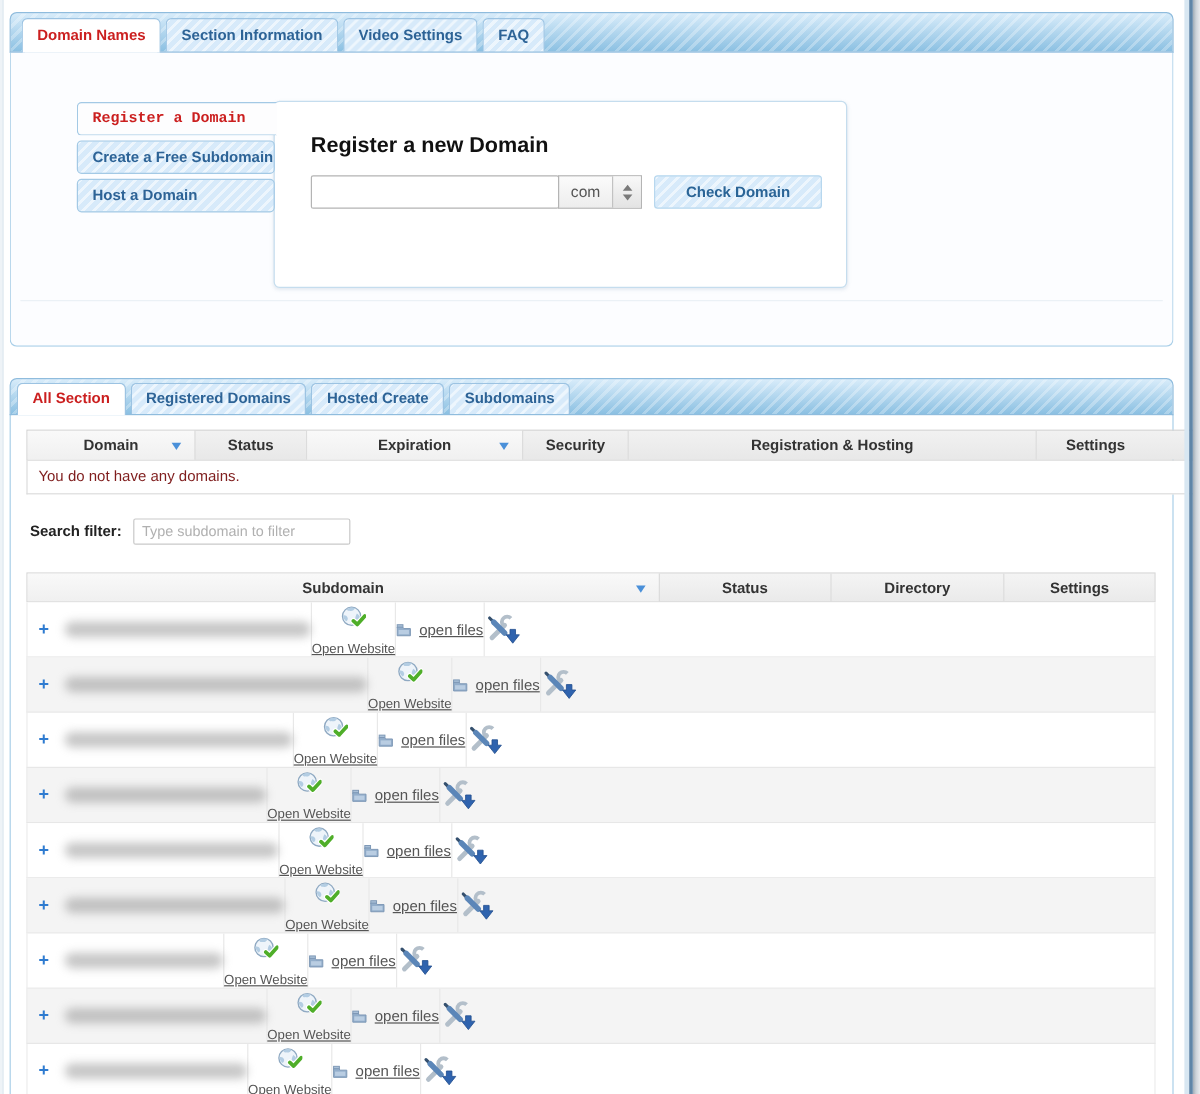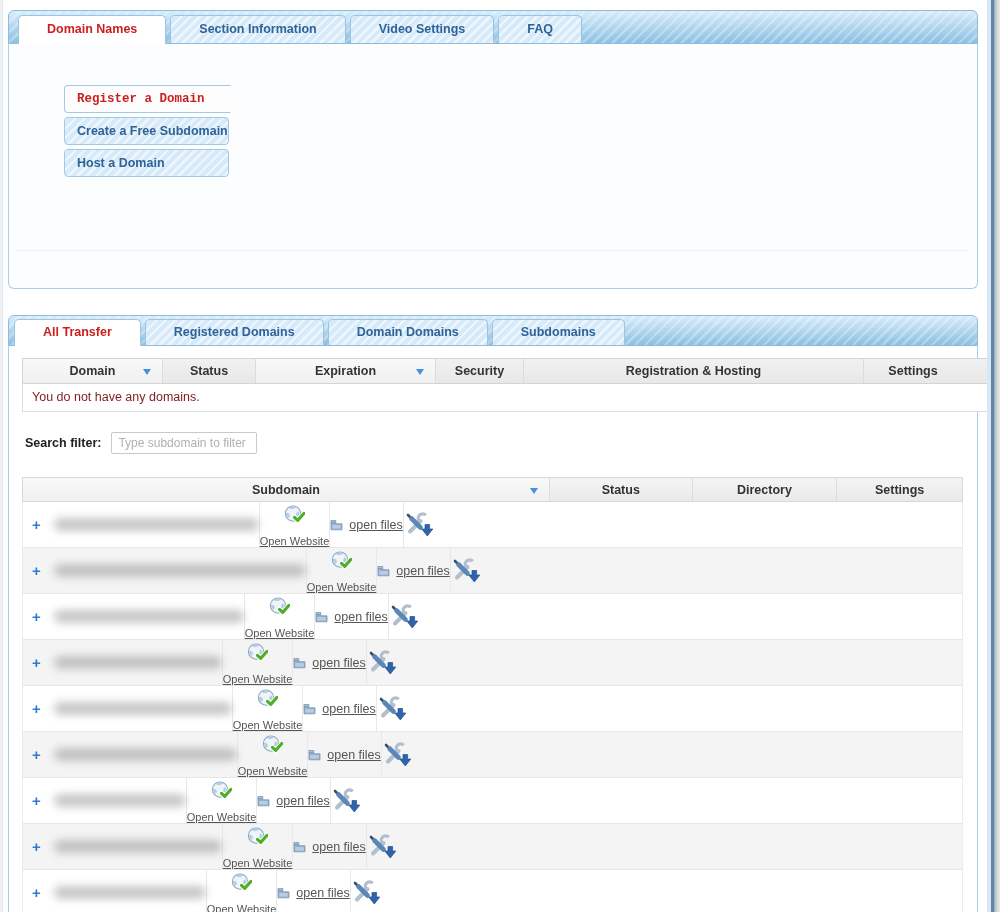--- a/index.html
+++ b/index.html
@@ -12,21 +12,21 @@
   .edge-right { position:absolute; right:0; top:0; bottom:0; width:9px;
                 background:linear-gradient(to right,#9fabb5,#ccd3d9 45%,#e8ebee);
                 border-left:3px solid #5f86a8; box-shadow:-4px 0 0 #d8e7f2; z-index:40; }
 
   
   .tabbar { border:1px solid #8fbcdd; border-radius:6px 6px 0 0;
             background:
               repeating-linear-gradient(135deg, rgba(255,255,255,.28) 0 2.5px, rgba(255,255,255,0) 2.5px 7px),
               linear-gradient(#d8ecfa,#8bc0e2);
             display:flex; align-items:flex-end; }
-  .tab { height:28px; line-height:27px; padding:0 28px; margin-right:4px;
+  .tab { height:28px; line-height:27px; padding:0 12px; margin-right:4px;
          font-size:12.5px; font-weight:bold; color:#2d6396; cursor:pointer;
          background:
            repeating-linear-gradient(135deg, rgba(255,255,255,.55) 0 2.5px, rgba(255,255,255,0) 2.5px 6.5px),
            #d7eafa;
          border:1px solid #9cc3e2; border-bottom:none; border-radius:5px 5px 0 0;
          white-space:nowrap; }
   .tab.active { background:#fff; color:#cb1f1f; position:relative; z-index:2;
                 margin-bottom:-1px; height:29px; }
 
   
@@ -92,21 +92,21 @@
   .sortarrow { position:absolute; right:11px; top:50%; margin-top:-2px; width:0; height:0;
                border-left:4.5px solid transparent; border-right:4.5px solid transparent;
                border-top:6px solid #4a90d9; }
   .dw1{width:140px}.dw2{width:93px}.dw3{width:180px}.dw4{width:88px}.dw5{width:340px}.dw6{width:98px}
   .dempty { height:28px; line-height:26px; padding-left:9px; font-size:12.5px; color:#7f1d1d;
             border:1px solid #ddd; border-top:none; background:#fff; }
 
   
   .search-row { margin-top:20px; display:flex; align-items:center; }
   .search-label { font-size:12.5px; font-weight:bold; color:#222; margin-left:3px; }
-  .search-input { margin-left:10px; width:146px; height:22px; border:1px solid #c9c9c9;
+  .search-input { margin-left:10px; width:181px; height:22px; border:1px solid #c9c9c9;
                   border-radius:2px; padding:0 6px; font-size:12px; color:#4d7c0f;
                   font-family:"Liberation Sans",sans-serif; }
   .search-input::placeholder { color:#b0b0b0; }
 
   
   .stable { width:941px; margin-top:23px; }
   .shead { display:flex; height:25px; background:linear-gradient(#f4f4f4,#eaeaea);
            border:1px solid #d8d8d8; }
   .sw1{width:528px}.sw2{width:143px}.sw3{width:145px}.sw4{width:125px}
   .srow { display:flex; height:46px; background:#fff; border-left:1px solid #ececec;
@@ -161,29 +161,43 @@
     <div class="tab">Section Information</div>
     <div class="tab">Video Settings</div>
     <div class="tab">FAQ</div>
   </div>
   <div class="panel1-body">
     <div class="vmenu">
       <div class="vbtn active">Register a Domain</div>
       <div class="vbtn">Create a Free Subdomain</div>
       <div class="vbtn">Host a Domain</div>
     </div>
+    <div class="register-box">
+      <div class="register-title">Register a new Domain</div>
+      <div class="reg-row">
+        <input class="domain-input" type="text" value="" style="">
+        <div class="tld-select">
+          <div class="tld-value">com</div>
+          <div class="tld-spinner">
+            <div class="tri-up"></div>
+            <div class="tri-down"></div>
+          </div>
+        </div>
+        <div class="check-btn">Check Domain</div>
+      </div>
+    </div>
     <div class="panel1-footline"></div>
   </div>
 </div>
 
 <div class="panel2">
   <div class="tabbar tabbar2">
-    <div class="tab active">All Transfer</div>
+    <div class="tab active">All Section</div>
     <div class="tab">Registered Domains</div>
-    <div class="tab">Domain Domains</div>
+    <div class="tab">Hosted Create</div>
     <div class="tab">Subdomains</div>
   </div>
 
   <div class="panel2-body">
 
     <div class="dtable">
       <div class="dhead">
         <div class="hcell dw1 sorted">
           <span>Domain</span>
           <span class="sortarrow"></span>

